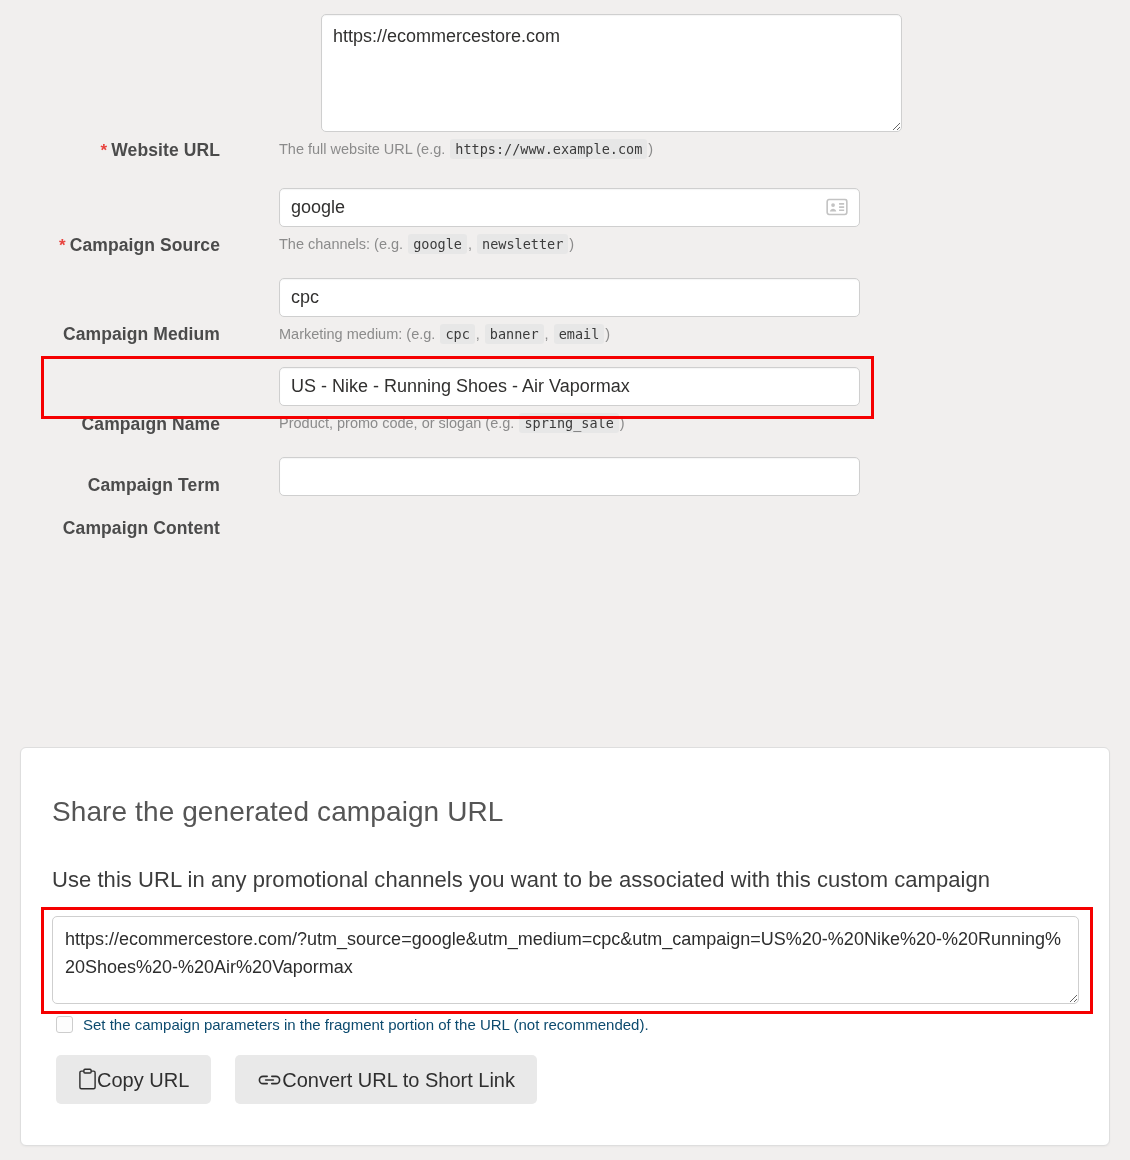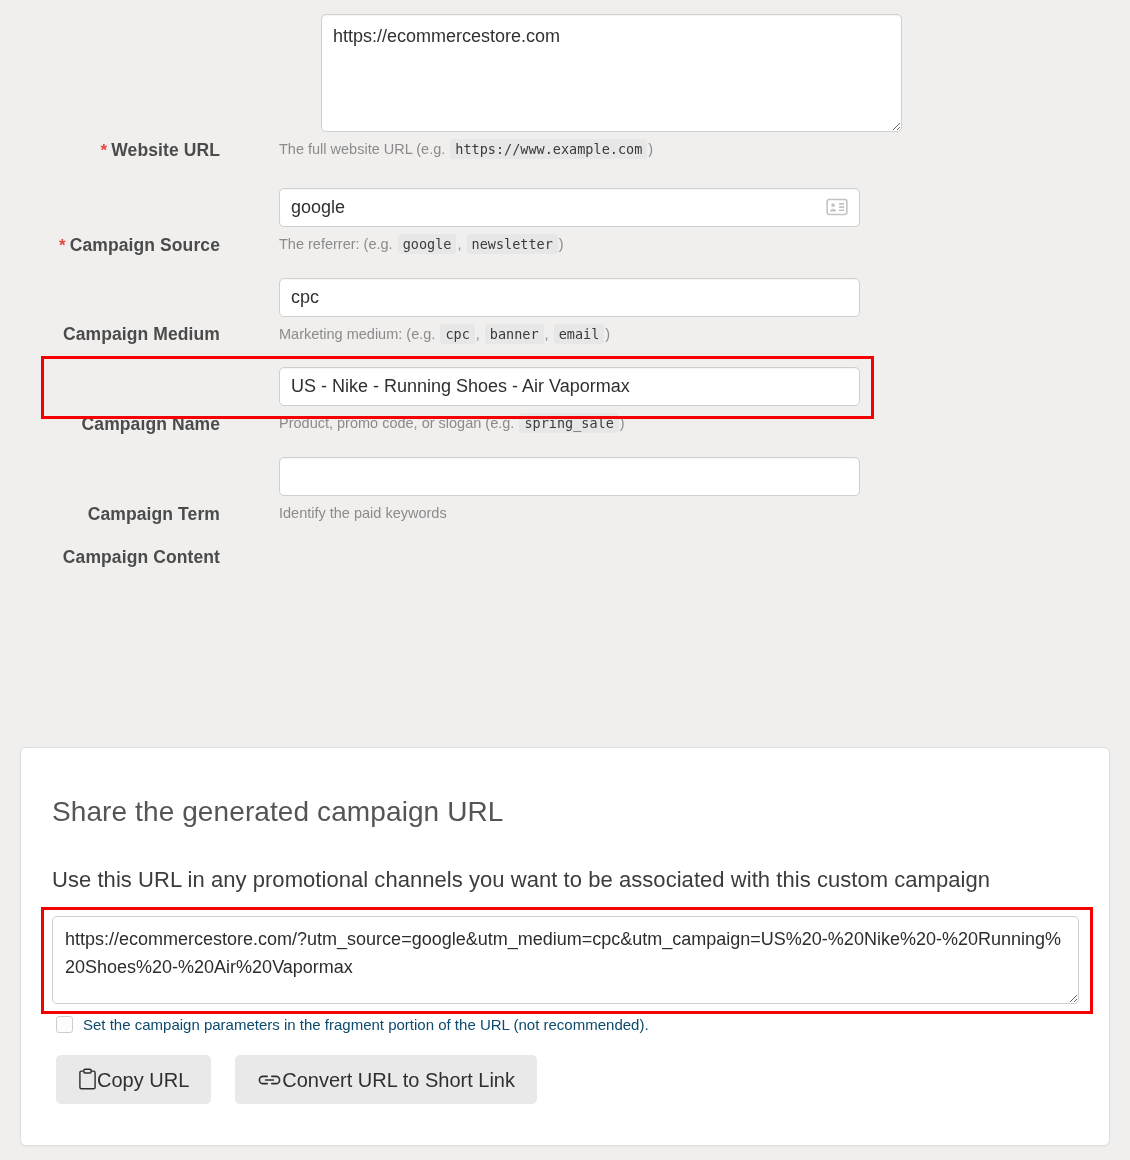--- a/index.html
+++ b/index.html
@@ -258,21 +258,21 @@
             <rect x="1" y="1" width="22" height="17" rx="2.5"></rect>
             <circle cx="7.6" cy="7.3" r="2.1" fill="currentColor" stroke="none"></circle>
             <path d="M4 14.4c0.5-2 2-3 3.6-3s3.1 1 3.6 3z" fill="currentColor" stroke="none"></path>
             <line x1="14.3" y1="6" x2="20" y2="6"></line>
             <line x1="14.3" y1="9.6" x2="20" y2="9.6"></line>
             <line x1="14.3" y1="13.2" x2="20" y2="13.2"></line>
           </svg>
         </span>
       </div>
       <div class="help-text">
-        <span>The referrer: (e.g.</span>
+        <span>The channels: (e.g.</span>
         <code class="chip">google</code>,
         <code class="chip">newsletter</code><span>)</span>
       </div>
     </div>
   </div>
 
   <div class="spacer-xs"></div>
 
   <div class="field-row">
     <div class="field-label">
@@ -306,23 +306,20 @@
   </div>
 
   <div class="spacer-xs"></div>
 
   <div class="field-row">
     <div class="field-label">
       <span>Campaign Term</span>
     </div>
     <div class="field-control">
       <input class="text-input" type="text" value="" style="">
-      <div class="help-text">
-        <span>Identify the paid keywords</span>
-      </div>
     </div>
   </div>
 
   <div class="spacer-xs"></div>
 
   <div class="field-row">
     <div class="field-label">
       <span>Campaign Content</span>
     </div>
   </div>

